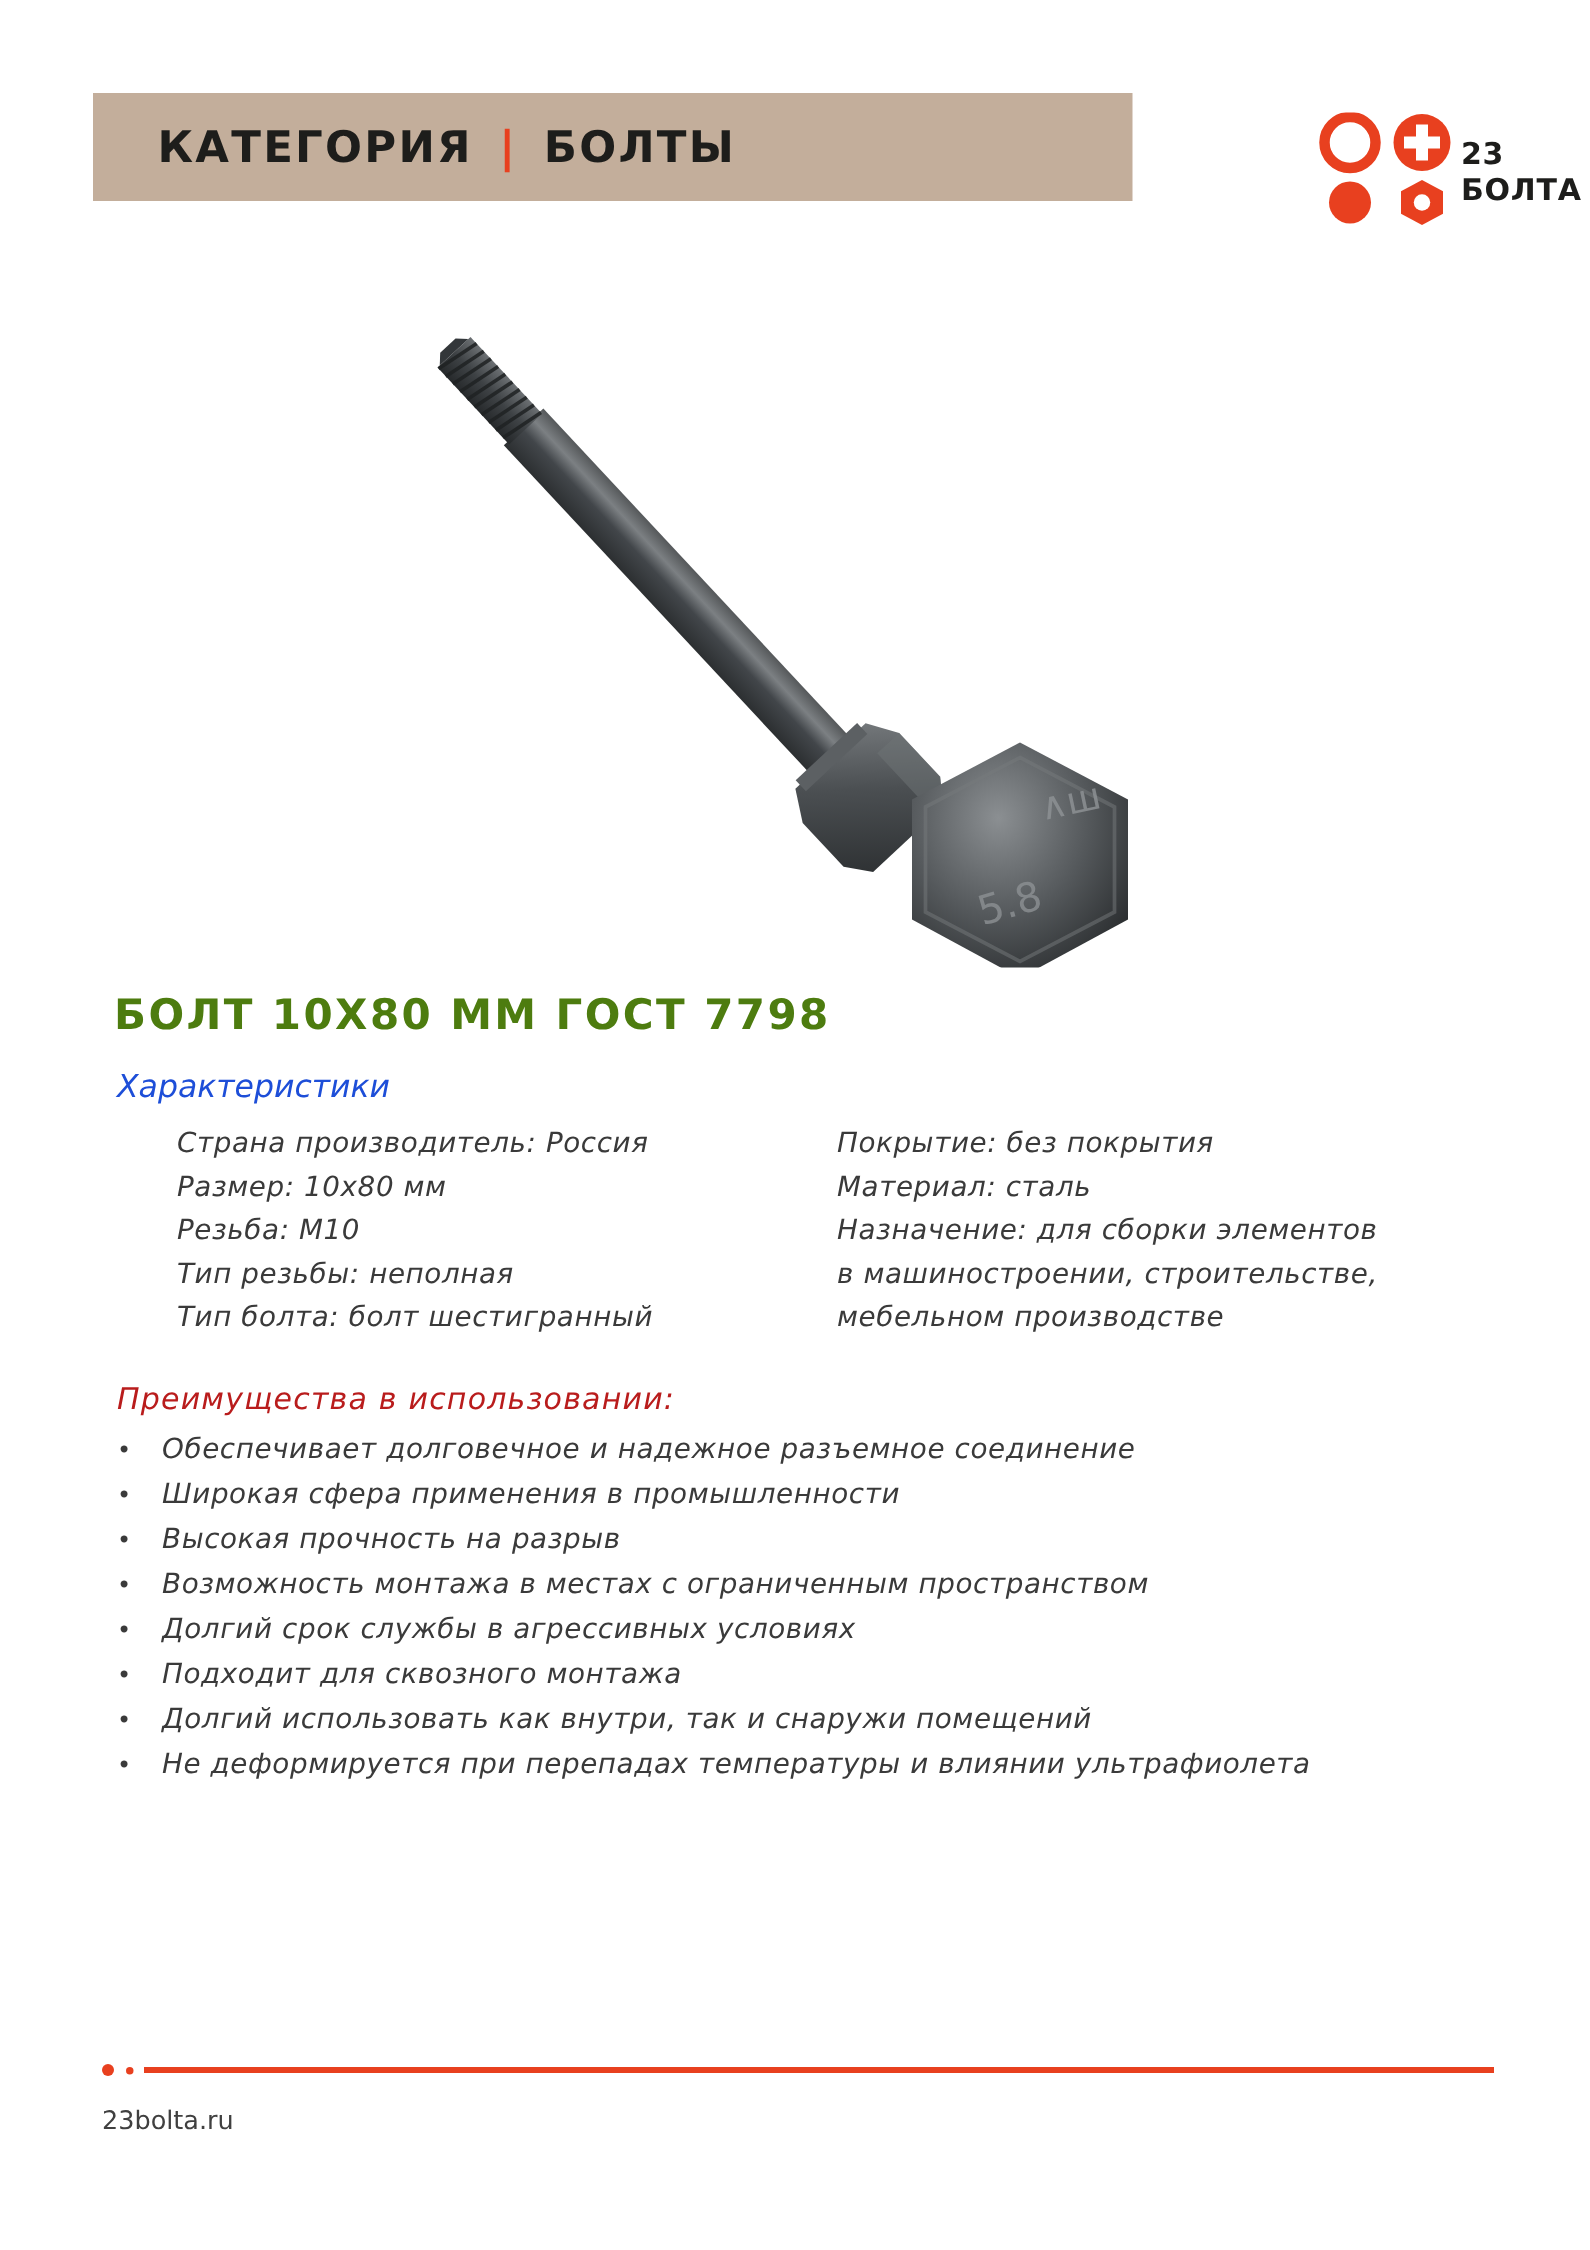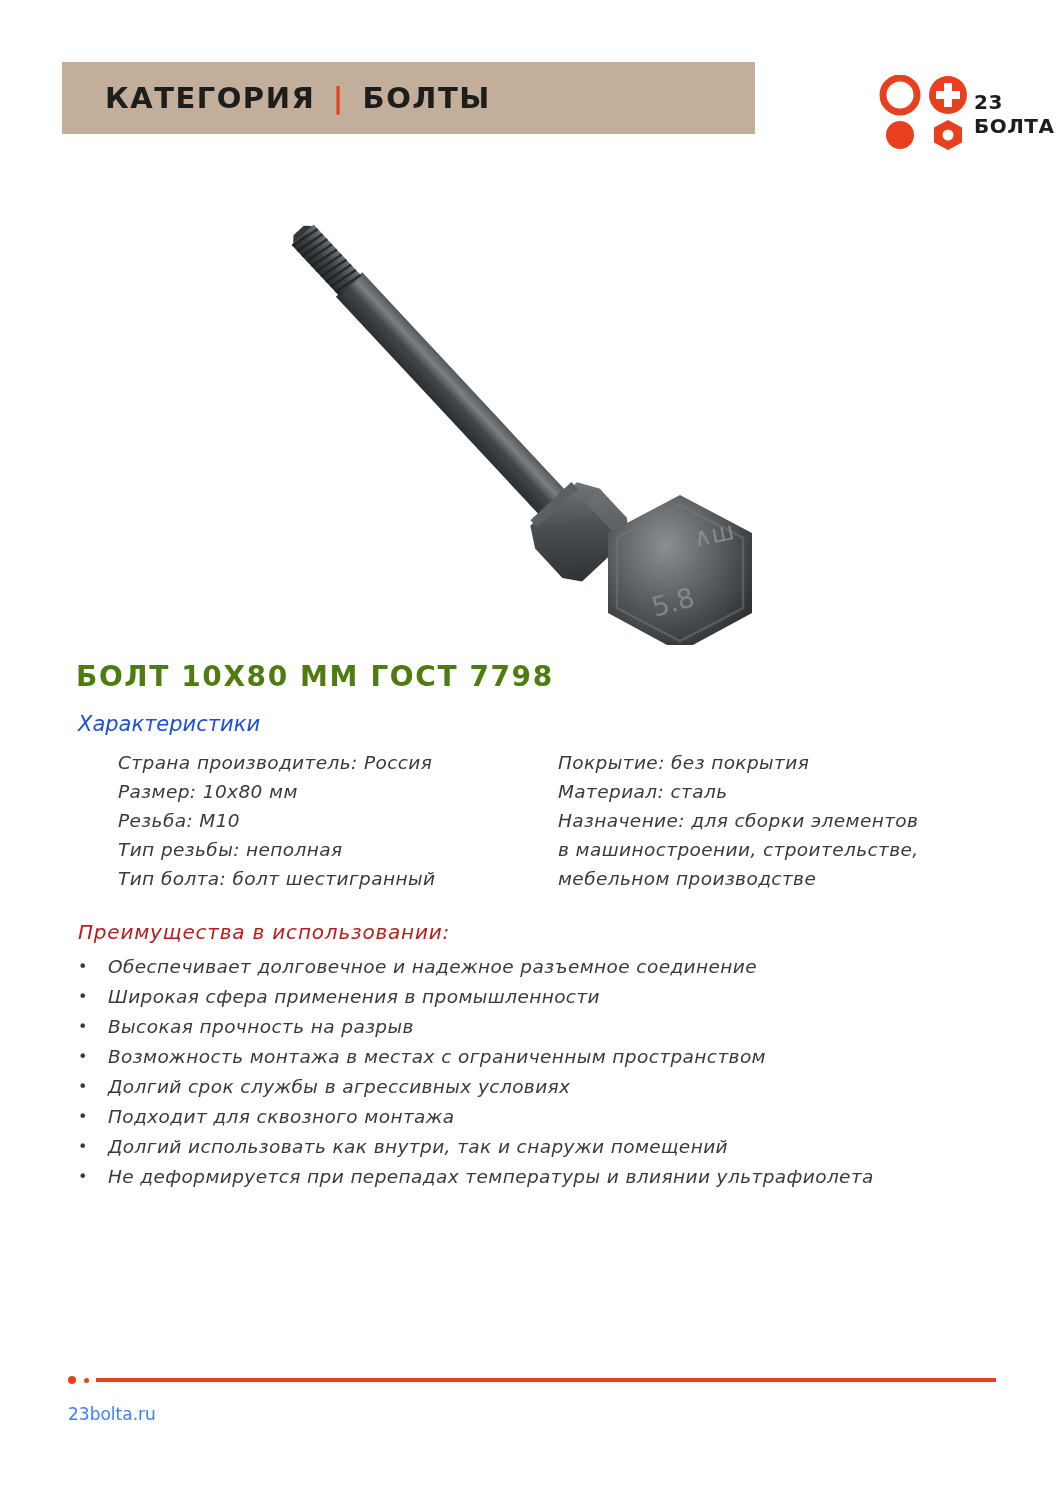--- a/index.html
+++ b/index.html
@@ -178,21 +178,21 @@
     width: 5px;
     height: 5px;
     border-radius: 50%;
     background: #e8401f;
   }
   .footer-url {
     position: absolute;
     left: 68px;
     top: 1404px;
     font-size: 17px;
-    color: #3b82f6;
+    color: #404040;
   }
 </style>
 </head>
 <body>
 
 <div class="header-bar">
   <div class="header-title">
     <span>КАТЕГОРИЯ</span>
     <span class="header-sep">|</span>
     <span>БОЛТЫ</span>

